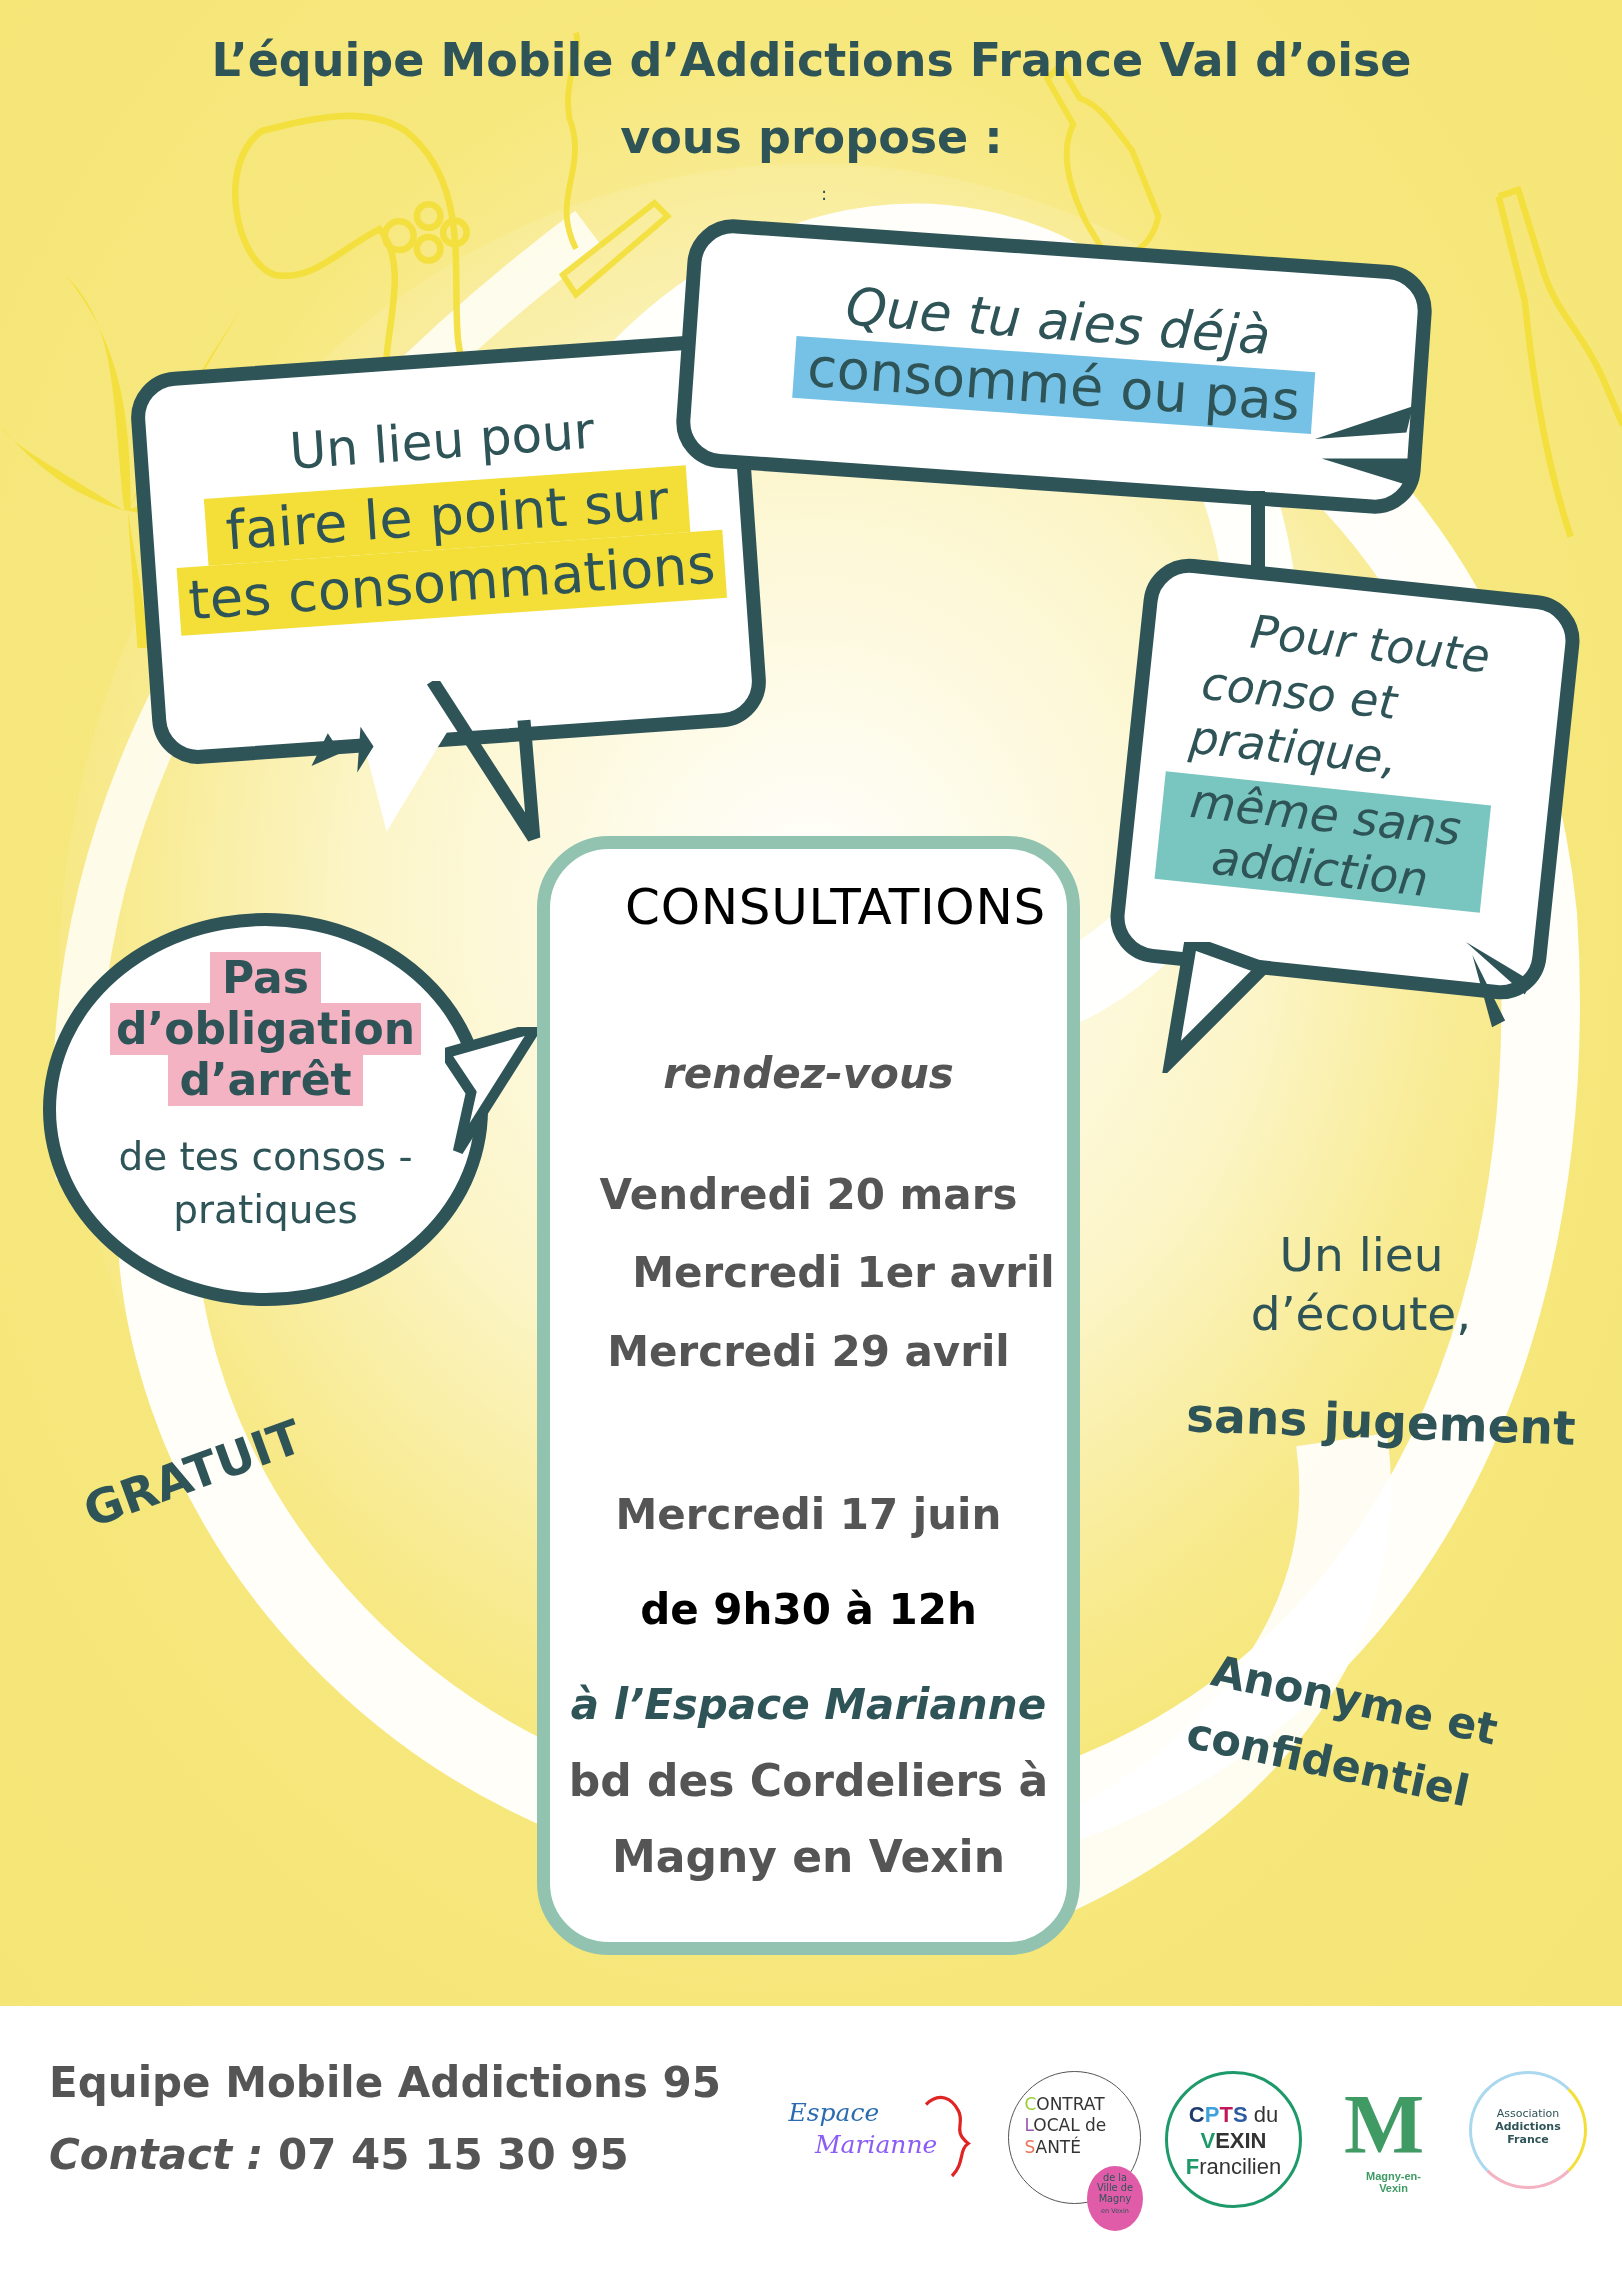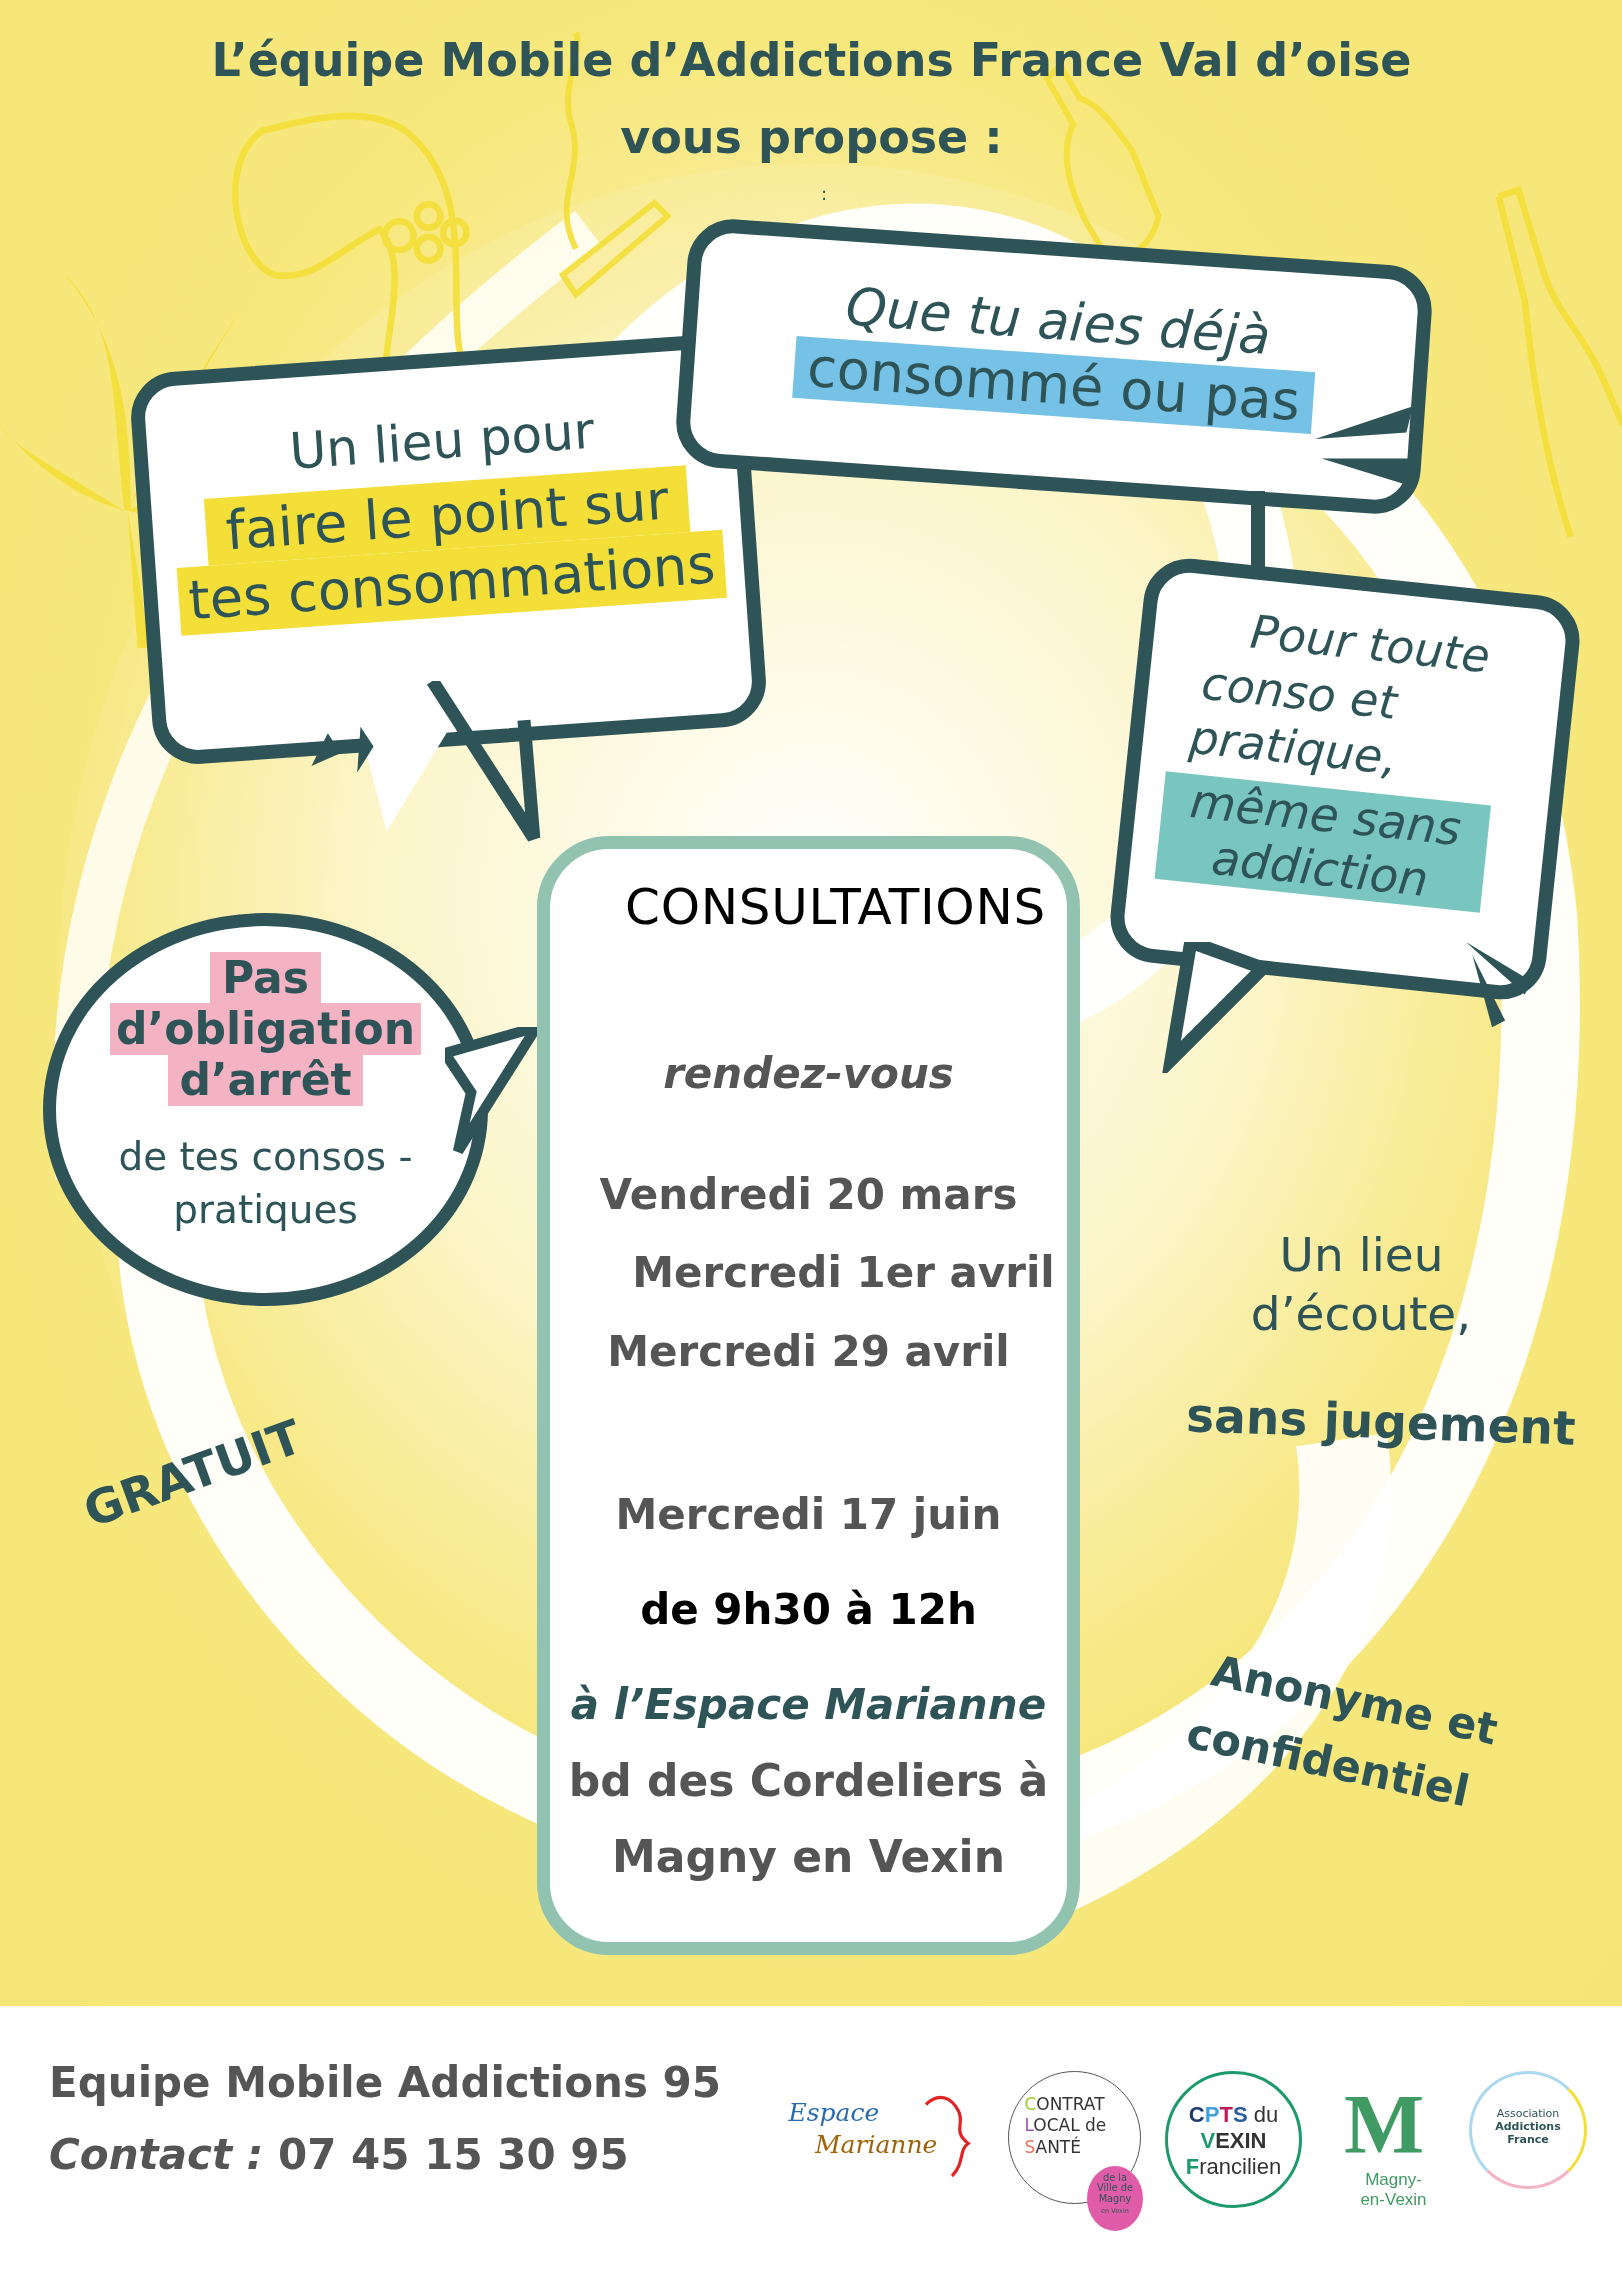--- a/index.html
+++ b/index.html
@@ -168,21 +168,21 @@
 </div>
 
 <div class="abs foot-name">Equipe Mobile Addictions 95</div>
 <div class="abs foot-contact">
   <span class="lbl">Contact :</span>
   <span>07 45 15 30 95</span>
 </div>
 
 <div class="logo" style="left:782px; top:2091px; width:196px; height:92px;">
   <div style="position:absolute; left:6.5px; top:6.5px; font-family:'DejaVu Serif', serif; font-style:italic; font-size:25px; color:#2b6cb0;text-align:center;">Espace</div>
-  <div style="position:absolute; left:33px; top:39px; font-family:'DejaVu Serif', serif; font-style:italic; font-size:25px; color:#a16207;">Marianne</div>
+  <div style="position:absolute; left:33px; top:39px; font-family:'DejaVu Serif', serif; font-style:italic; font-size:25px; color:#8b5cf6;">Marianne</div>
   <svg style="position:absolute; left:131px; top:0;" width="65" height="92" viewBox="0 0 100 140">
     <path d="M 20 20 C 40 0, 60 10, 70 30 C 80 50, 60 60, 85 80 C 70 90, 80 110, 60 130" fill="none" stroke="#e02424" stroke-width="5"></path>
   </svg>
 </div>
 
 <div class="logo" style="left:1008px; top:2071px; width:131px; height:157px;">
   <div style="position:absolute; left:0; top:0; width:131px; height:131px; border:1.3px solid #555; border-radius:50%; background:#fff;"></div>
   <div style="position:absolute; left:16.4px; top:23px; font-size:17px; color:#333; line-height:1.25;">
     <span style="color:#9acd32;">C</span><span>ONTRAT</span><br>
     <span style="color:#9b59b6;">L</span><span>OCAL de</span><br>
@@ -197,21 +197,21 @@
 </div>
 
 <div class="logo" style="left:1165px; top:2071px; width:137px; height:137px; border:3.3px solid #1e9a6a; border-radius:50%; box-sizing:border-box; text-align:center; font-family:'Liberation Sans', sans-serif; font-weight:bold; font-size:22px; line-height:1.2; padding-top:27.5px; color:#333;">
   <span style="color:#1f3a6e;">C</span><span style="color:#3ea0dd;">P</span><span style="color:#c2185b;">T</span><span style="color:#2c5aa0;">S</span><span style="font-weight:normal;"> du</span><br>
   <span style="color:#1e9a6a;">V</span><span>EXIN</span><br>
   <span style="color:#1e9a6a;">F</span><span style="font-weight:normal;">rancilien</span>
 </div>
 
 <div class="logo" style="left:1335px; top:2078px; width:98px; height:118px; text-align:center;">
   <div style="font-family:'Liberation Serif', serif; font-weight:bold; font-size:85px; line-height:92px; color:#3f9a64;">M</div>
-  <div style="font-family:'Liberation Sans', sans-serif; font-weight:normal; font-size:17px; color:#3f9a64;margin-left:19px;">Magny-en-Vexin</div>
+  <div style="font-family:'Liberation Sans', sans-serif; font-weight:bold; font-size:11px; color:#3f9a64;margin-left:19px;">Magny-en-Vexin</div>
 </div>
 
 <div class="logo" style="left:1469px; top:2071px; width:118px; height:124px;">
   <div style="position:absolute; left:0; top:0; width:118px; height:118px; border-radius:50%; border:3.9px solid #a9d8ef; border-right-color:#f3df38; border-bottom-color:#f4b3c3; box-sizing:border-box;"></div>
   <div style="position:absolute; left:13px; top:36px; width:92px; text-align:center; font-size:11px; line-height:1.2; color:#2e5457;">
     <span>Association</span><br>
     <span style="font-weight:bold;">Addictions</span><br>
     <span style="font-weight:bold;">France</span>
   </div>
 </div>

